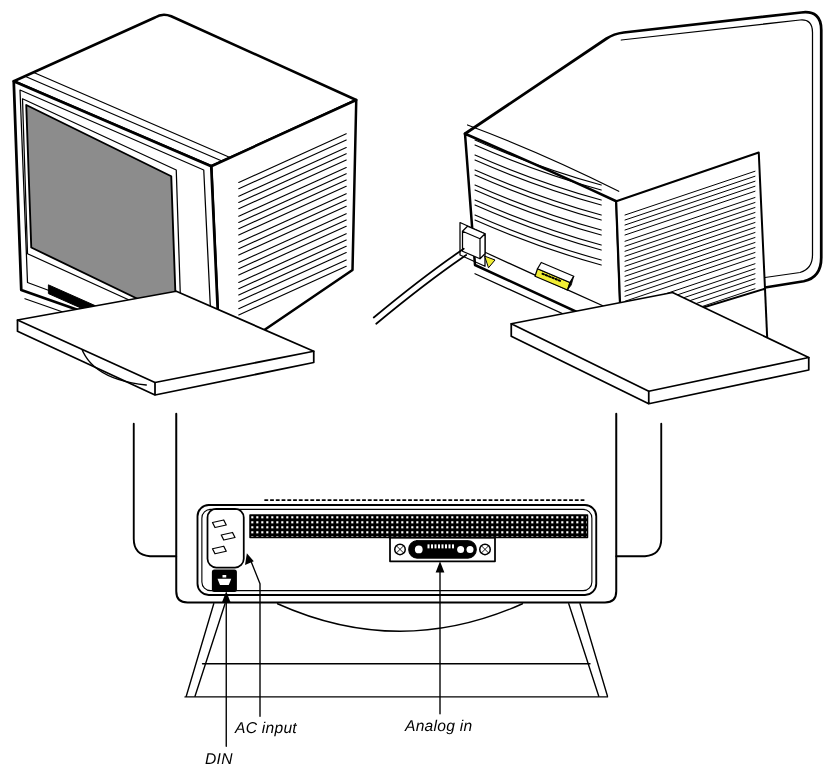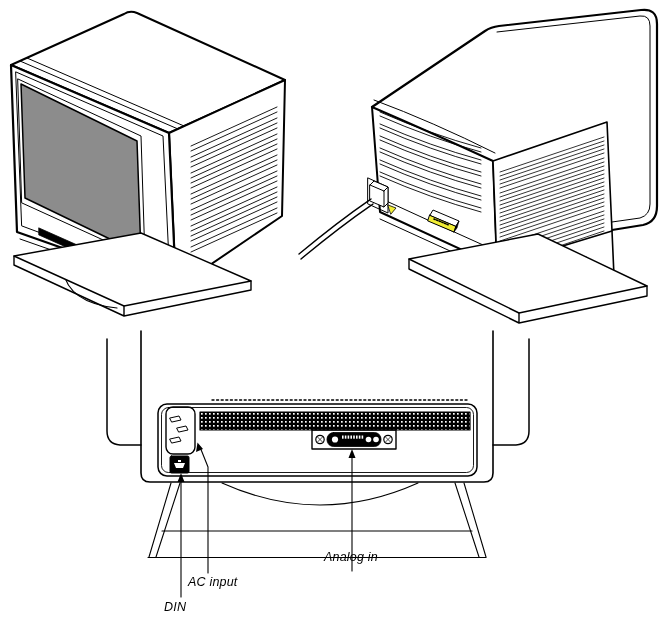--- a/index.html
+++ b/index.html
@@ -7,21 +7,21 @@
     position:relative;width:665px;height:626px;background:#fff;overflow:hidden;
     font-family:"Liberation Sans", sans-serif;
     font-style:italic;
   }
   #art{position:absolute;left:0;top:0;}
   .callout-label{
     position:absolute;font-size:12.5px;line-height:14px;color:#000;
     white-space:nowrap;letter-spacing:0.2px;
   }
   #label-ac{left:188px;top:575px;}
-  #label-analog{left:324px;top:550px;}
+  #label-analog{left:324px;top:574px;}
   #label-din{left:164px;top:600px;}
 </style>
 </head>
 <body>
 
 <div id="stage">
 <svg id="art" width="665" height="626" viewBox="0 0 665 626">
   <defs>
     <pattern id="mesh" width="4" height="4" patternUnits="userSpaceOnUse">
       <rect x="0" y="0" width="4" height="4" fill="#000"></rect>

